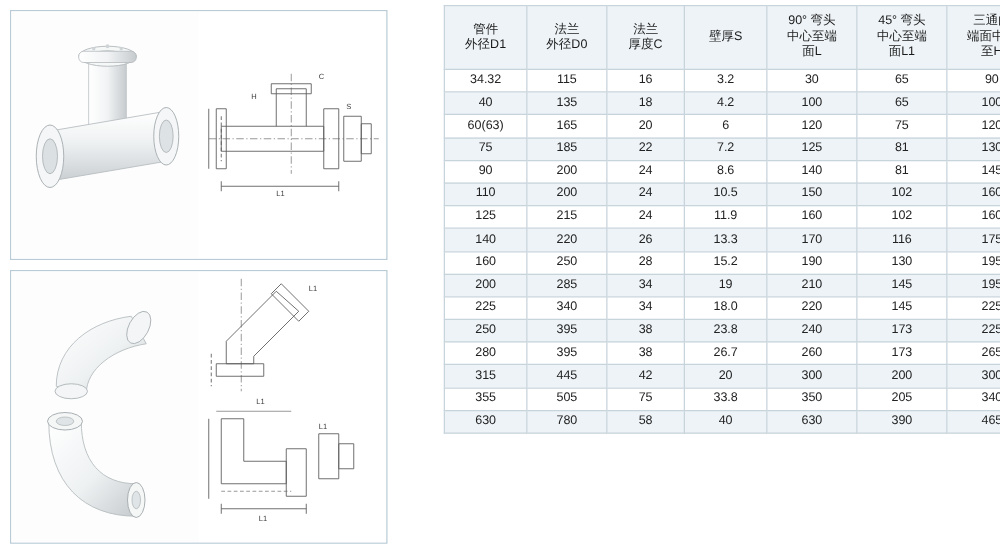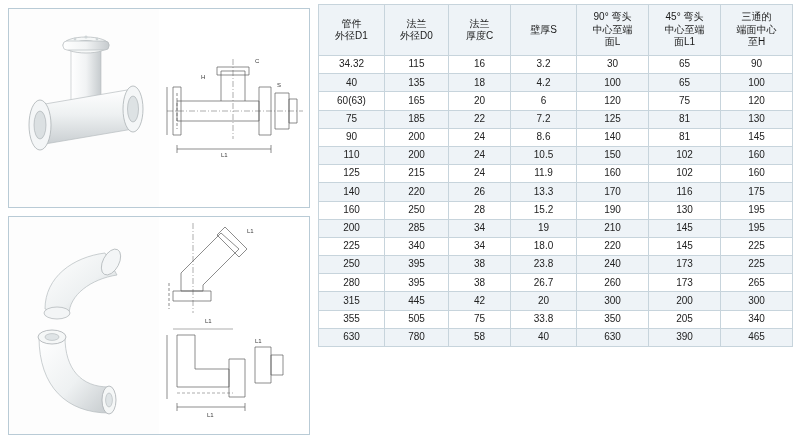--- a/index.html
+++ b/index.html
@@ -12,20 +12,21 @@
     height: 443px;
     font-family: "Liberation Sans", sans-serif;
     overflow: hidden;
   }
   .page {
     position: relative;
     width: 800px;
     height: 443px;
     display: flex;
     flex-direction: row;
+    gap: 37px;
   }
 
   
   .left-col {
     width: 318px;
     height: 443px;
     position: relative;
     flex: 0 0 318px;
   }
   .img-panel {

